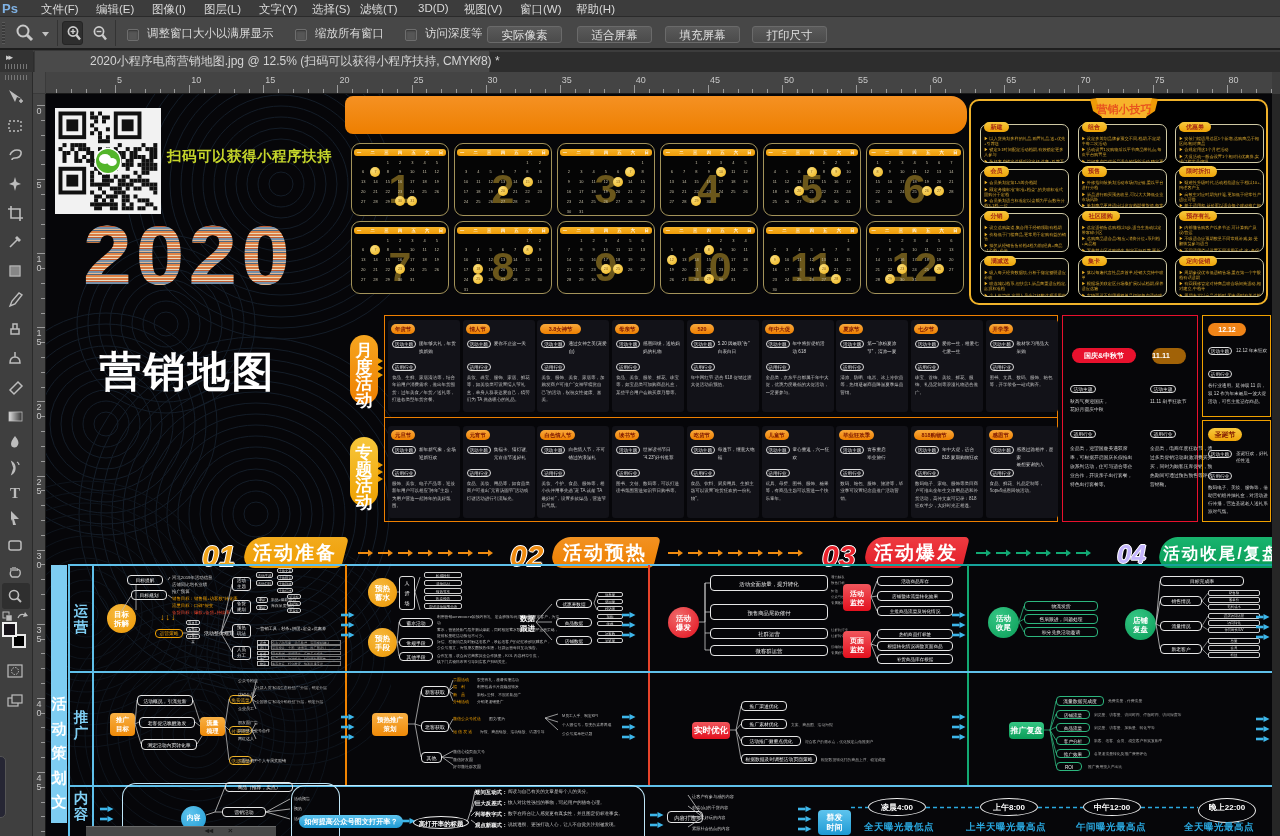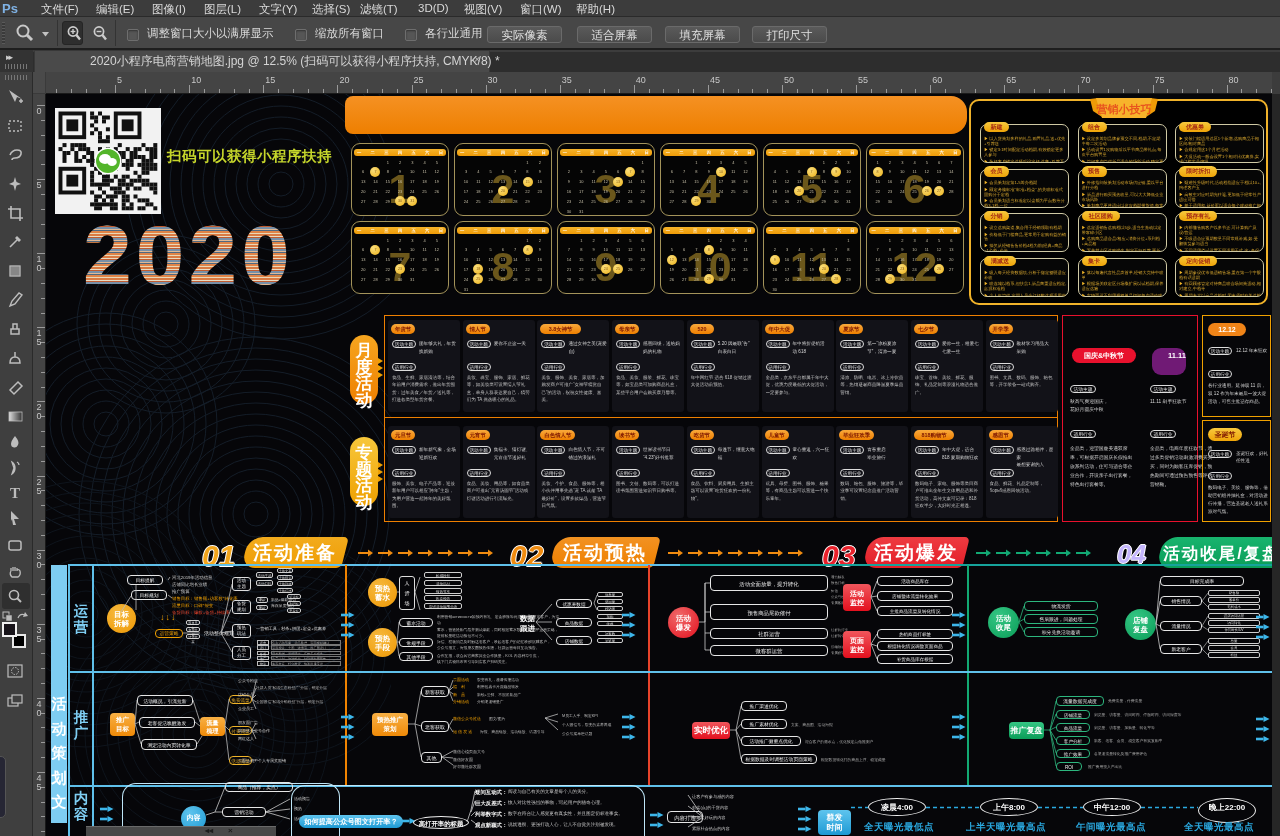--- a/index.html
+++ b/index.html
@@ -290,20 +290,21 @@
       <rect x="98.3" y="98.3" width="4.0" height="4.0" fill="#111"></rect>
       <circle cx="53" cy="53" r="13.5" fill="#fff"></circle>
       <circle cx="53" cy="53" r="12" fill="#53b52a"></circle>
       <ellipse cx="50" cy="51" rx="6" ry="5" fill="#fff"></ellipse>
       <ellipse cx="57" cy="54" rx="4.8" ry="4" fill="#fff"></ellipse>
     </svg>
     <div class="abs " style="left:121px;top:53px;color:#c6d62b;font-size:14.5px;font-weight:bold;letter-spacing:0.5px;">扫码可以获得小程序扶持</div>
     <div class="abs " style="left:37.1px;top:129px;width:225px;height:66px;font-size:84px;font-weight:bold;letter-spacing:6px;background:repeating-linear-gradient(180deg,#d97a42 0 1.7px,#e8dcc4 1.7px 2.8px,#c05c30 2.8px 4.4px,#7890a8 4.4px 5.8px,#e0b894 5.8px 7px,#506880 7px 8.4px,#e08448 8.4px 10px,#e8d8b8 10px 11px);-webkit-background-clip:text;background-clip:text;color:transparent;line-height:64px;">2020</div>
     <div class="abs " style="left:38px;top:129px;width:225px;height:66px;font-size:84px;font-weight:bold;letter-spacing:6px;background:repeating-linear-gradient(180deg,#d97a42 0 1.7px,#e8dcc4 1.7px 2.8px,#c05c30 2.8px 4.4px,#7890a8 4.4px 5.8px,#e0b894 5.8px 7px,#506880 7px 8.4px,#e08448 8.4px 10px,#e8d8b8 10px 11px);-webkit-background-clip:text;background-clip:text;color:transparent;line-height:64px;">2020</div>
     <div class="abs " style="left:38.9px;top:129px;width:225px;height:66px;font-size:84px;font-weight:bold;letter-spacing:6px;background:repeating-linear-gradient(180deg,#d97a42 0 1.7px,#e8dcc4 1.7px 2.8px,#c05c30 2.8px 4.4px,#7890a8 4.4px 5.8px,#e0b894 5.8px 7px,#506880 7px 8.4px,#e08448 8.4px 10px,#e8d8b8 10px 11px);-webkit-background-clip:text;background-clip:text;color:transparent;line-height:64px;">2020</div>
+    <div class="abs " style="left:-6px;top:257px;width:295px;height:44px;color:#fff;font-size:42px;font-weight:bold;text-align:center;letter-spacing:2px;line-height:42px;">营销地图</div>
     <div class="abs " style="left:299px;top:2px;width:622px;height:38px;background:linear-gradient(#f59123,#ee7f00);border-radius:8px 16px 16px 8px;"></div>
     <div class="abs " style="left:305.0px;top:49px;width:98px;height:73px;border:1px solid #a3935a;border-radius:9px;background:#050505;"></div>
     <div class="abs " style="left:308.0px;top:55px;width:92px;height:7px;background:linear-gradient(#f6b42a,#ef9b07);border-radius:3px;"></div>
     <div class="abs " style="left:311.0px;top:56.2px;width:86px;height:6px;color:#fff;font-size:4.3px;font-weight:bold;display:flex;justify-content:space-between;">
       <span>一</span>
       <span>二</span>
       <span>三</span>
       <span>四</span>
       <span>五</span>
       <span>六</span>
@@ -1057,21 +1058,21 @@
     <div class="abs " style="left:868.9px;top:375px;width:24px;height:7.5px;border:0.8px solid #ddd;border-radius:5px;color:#eee;font-size:4.6px;text-align:center;line-height:7.5px;">适用行业</div>
     <div class="abs " style="left:868.9px;top:386px;width:65px;height:36px;color:#c2c2c2;font-size:4.5px;line-height:7.4px;overflow:hidden;">数码电子、家电、服饰等类目商户可推出全年生文体用品适和补货活动，高传文案可记录：818 狂欢半少，大好时光正相逢。</div>
     <div class="abs " style="left:939.6px;top:332px;width:72px;height:92px;background:#121218;border-radius:3px;"></div>
     <div class="abs " style="left:942.6px;top:336px;width:24.200000000000003px;height:10px;background:linear-gradient(#f9a93c,#ee7f00);border-radius:6px;color:#7c1500;font-size:5.4px;font-weight:bold;text-align:center;line-height:10px;">感恩节</div>
     <div class="abs " style="left:943.6px;top:352px;width:24px;height:7.5px;border:0.8px solid #ddd;border-radius:5px;color:#eee;font-size:4.6px;text-align:center;line-height:7.5px;">活动主题</div>
     <div class="abs " style="left:970.6px;top:352px;width:40px;height:16px;color:#d6d6d6;font-size:4.6px;line-height:7.5px;">感恩过路相伴，是家<br>最想要谢的人</div>
     <div class="abs " style="left:943.6px;top:375px;width:24px;height:7.5px;border:0.8px solid #ddd;border-radius:5px;color:#eee;font-size:4.6px;text-align:center;line-height:7.5px;">适用行业</div>
     <div class="abs " style="left:943.6px;top:386px;width:65px;height:36px;color:#c2c2c2;font-size:4.5px;line-height:7.4px;overflow:hidden;">食品、鲜花、礼品定制等，борьб感恩回馈活动。</div>
     <div class="abs " style="left:1016px;top:221px;width:136px;height:207px;border:1.5px solid #e8112d;"></div>
     <div class="abs " style="left:1026px;top:254px;width:64px;height:15px;background:#e8112d;border-radius:9px;color:#fff;font-size:7px;font-weight:bold;text-align:center;line-height:15px;">国庆&amp;中秋节</div>
-    <div class="abs " style="left:1106px;top:254px;width:34px;height:27px;background:#701a75;border-radius:9px;color:#fff;font-size:7.5px;font-weight:bold;text-align:right;line-height:15px;">11.11</div>
+    <div class="abs " style="left:1106px;top:254px;width:34px;height:16px;background:#a16207;border-radius:9px;color:#fff;font-size:7.5px;font-weight:bold;text-align:left;line-height:15px;">11.11</div>
     <div class="abs " style="left:1024px;top:291px;width:26px;height:8px;border:0.8px solid #ddd;border-radius:5px;color:#eee;font-size:4.8px;text-align:center;line-height:8px;">活动主题</div>
     <div class="abs " style="left:1104px;top:291px;width:26px;height:8px;border:0.8px solid #ddd;border-radius:5px;color:#eee;font-size:4.8px;text-align:center;line-height:8px;">活动主题</div>
     <div class="abs " style="left:1024px;top:304px;width:60px;height:16px;color:#d6d6d6;font-size:4.8px;line-height:8px;">秋高气爽迎国庆，<br>花好月圆庆中秋</div>
     <div class="abs " style="left:1104px;top:304px;width:60px;height:16px;color:#d6d6d6;font-size:4.8px;line-height:8px;">11.11 剁手狂欢节</div>
     <div class="abs " style="left:1024px;top:336px;width:26px;height:8px;border:0.8px solid #ddd;border-radius:5px;color:#eee;font-size:4.8px;text-align:center;line-height:8px;">适用行业</div>
     <div class="abs " style="left:1104px;top:336px;width:26px;height:8px;border:0.8px solid #ddd;border-radius:5px;color:#eee;font-size:4.8px;text-align:center;line-height:8px;">适用行业</div>
     <div class="abs " style="left:1024px;top:350px;width:64px;height:60px;color:#d6d6d6;font-size:4.8px;line-height:9px;">全品类，迎望国慶美遇双席率，可根据开启国庆长假推出旅系列活动，住可与适合等企业合作，开设亲子出行套餐，特色出行套餐等。</div>
     <div class="abs " style="left:1104px;top:350px;width:64px;height:60px;color:#d6d6d6;font-size:4.8px;line-height:9px;">全品类，电商年度狂欢节，通过多类促销活动刺激消费买买买，同时为顾客压库促销，预热期间可通过预告预售等评估营销额。</div>
     <div class="abs " style="left:1156px;top:221px;width:69px;height:102px;border:1.5px solid #f0a000;"></div>
     <div class="abs " style="left:1156px;top:326px;width:69px;height:102px;border:1.5px solid #f0a000;"></div>
@@ -1679,21 +1680,21 @@
     <circle cx="7" cy="6.5" r="4.6" fill="none" stroke="#cccccc" stroke-width="1.7"></circle>
     <line x1="4.6" y1="6.5" x2="9.4" y2="6.5" stroke="#ccc" stroke-width="1.4"></line>
     <line x1="10.4" y1="10" x2="14" y2="14.5" stroke="#ccc" stroke-width="2.4"></line>
   </svg>
 <div class="abs " style="left:115px;top:20px;width:1px;height:26px;background:#333;"></div>
 <div class="abs " style="left:127px;top:29px;width:12px;height:12px;background:#565656;border:1px solid #6e6e6e;border-radius:2px;box-shadow:inset 0 1px 2px #333;"></div>
 <div class="abs " style="left:147px;top:26px;color:#dadada;font-size:11.5px;">调整窗口大小以满屏显示</div>
 <div class="abs " style="left:295px;top:29px;width:12px;height:12px;background:#565656;border:1px solid #6e6e6e;border-radius:2px;box-shadow:inset 0 1px 2px #333;"></div>
 <div class="abs " style="left:315px;top:26px;color:#dadada;font-size:11.5px;">缩放所有窗口</div>
 <div class="abs " style="left:405px;top:29px;width:12px;height:12px;background:#565656;border:1px solid #6e6e6e;border-radius:2px;box-shadow:inset 0 1px 2px #333;"></div>
-<div class="abs " style="left:425px;top:26px;color:#dadada;font-size:11.5px;">各行业通用</div>
+<div class="abs " style="left:425px;top:26px;color:#dadada;font-size:11.5px;">访问深度等</div>
 <div class="abs " style="left:487px;top:26px;width:75px;height:17px;background:linear-gradient(#5a5a5a,#4b4b4b);border:1px solid #6a6a6a;border-radius:3px;color:#e0e0e0;font-size:11.5px;text-align:center;line-height:17px;">实际像素</div>
 <div class="abs " style="left:577px;top:26px;width:75px;height:17px;background:linear-gradient(#5a5a5a,#4b4b4b);border:1px solid #6a6a6a;border-radius:3px;color:#e0e0e0;font-size:11.5px;text-align:center;line-height:17px;">适合屏幕</div>
 <div class="abs " style="left:665px;top:26px;width:75px;height:17px;background:linear-gradient(#5a5a5a,#4b4b4b);border:1px solid #6a6a6a;border-radius:3px;color:#e0e0e0;font-size:11.5px;text-align:center;line-height:17px;">填充屏幕</div>
 <div class="abs " style="left:752px;top:26px;width:75px;height:17px;background:linear-gradient(#5a5a5a,#4b4b4b);border:1px solid #6a6a6a;border-radius:3px;color:#e0e0e0;font-size:11.5px;text-align:center;line-height:17px;">打印尺寸</div>
 <div class="abs " style="left:0px;top:52px;width:1280px;height:20px;background:#2d2d2d;"></div>
 <div class="abs " style="left:34px;top:50px;width:456px;height:22px;background:#4a4a4a;border:1px solid #383838;border-bottom:none;"></div>
 <div class="abs " style="left:90px;top:53px;color:#d4d4d4;font-size:12px;">2020小程序电商营销地图.jpg @ 12.5% (扫码可以获得小程序扶持, CMYK/8) *</div>
 <div class="abs " style="left:474px;top:53px;color:#bbb;font-size:11px;">×</div>
 <div class="abs " style="left:0px;top:50px;width:33px;height:22px;background:#333333;"></div>
 <div class="abs " style="left:6px;top:52px;color:#ccc;font-size:9px;letter-spacing:-2px;">▸▸</div>

